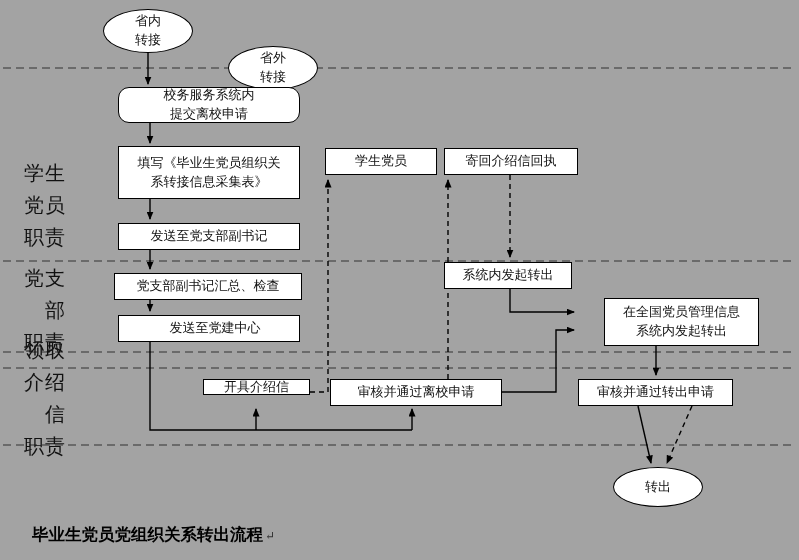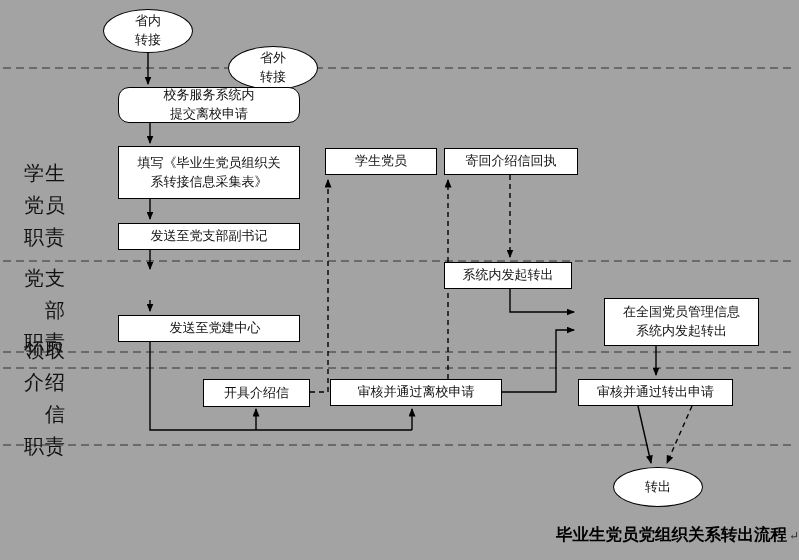--- a/index.html
+++ b/index.html
@@ -15,21 +15,21 @@
     background:#ffffff; border:1.4px solid #000;
     font-size:13px; line-height:1.45; padding:2px 4px;
   }
   .ellipse {border-radius:50%;}
   .lane-label {
     position:absolute; display:flex; align-items:center; justify-content:center;
     text-align:right; white-space:pre-line; font-size:20px; line-height:1.6;
     letter-spacing:1px; color:#111;
   }
   .title {
-    position:absolute; left:0; right:0; top:524px; text-align:right;
+    position:absolute; left:0; right:0; top:524px; text-align:left;
     font-weight:bold; font-size:16.5px; color:#000;margin-left:32px;
   }
   .title .mark {font-size:12px; font-weight:normal; color:#333; margin-left:2px;}
 </style>
 </head>
 <body>
 
 <div class="canvas">
 
   <svg class="wires" viewBox="0 0 799 560">
@@ -78,26 +78,27 @@
   <div class="node ellipse" style="left:613px; top:467px; width:90px; height:40px;font-family:Liberation Serif, serif;">转出</div>
 
   <div class="node" style="left:118px; top:87px;  width:182px; height:36px;border-radius:11px;">校务服务系统内
 提交离校申请</div>
   <div class="node" style="left:118px; top:223px; width:182px; height:27px;">发送至党支部副书记</div>
   <div class="node" style="left:118px; top:146px; width:182px; height:53px;">填写《毕业生党员组织关
 系转接信息采集表》</div>
   <div class="node" style="left:325px; top:148px; width:112px; height:27px;">学生党员</div>
   <div class="node" style="left:444px; top:148px; width:134px; height:27px;">寄回介绍信回执</div>
 
+  <div class="node" style="left:114px; top:273px; width:188px; height:27px;">党支部副书记汇总、检查</div>
   <div class="node" style="left:118px; top:315px; width:182px; height:27px;padding-left:16px;">发送至党建中心</div>
   <div class="node" style="left:444px; top:262px; width:128px; height:27px;">系统内发起转出</div>
   <div class="node" style="left:604px; top:298px; width:155px; height:48px;">在全国党员管理信息
 系统内发起转出</div>
 
-  <div class="node" style="left:203px; top:379px; width:107px; height:28px;text-align:center;">开具介绍信</div>
+  <div class="node" style="left:203px; top:379px; width:107px; height:16px;text-align:center;">开具介绍信</div>
   <div class="node" style="left:578px; top:379px; width:155px; height:27px;">审核并通过转出申请</div>
   <div class="node" style="left:330px; top:379px; width:172px; height:27px;">审核并通过离校申请</div>
 
   <div class="lane-label" style="left:4px; top:182px; width:62px; height:46px;">学生党员
 职责</div>
   <div class="lane-label" style="left:4px; top:287px; width:62px; height:46px;">党支部
 职责</div>
   <div class="lane-label" style="left:4px; top:375px; width:62px; height:46px;">领取介绍信
 职责</div>
 

